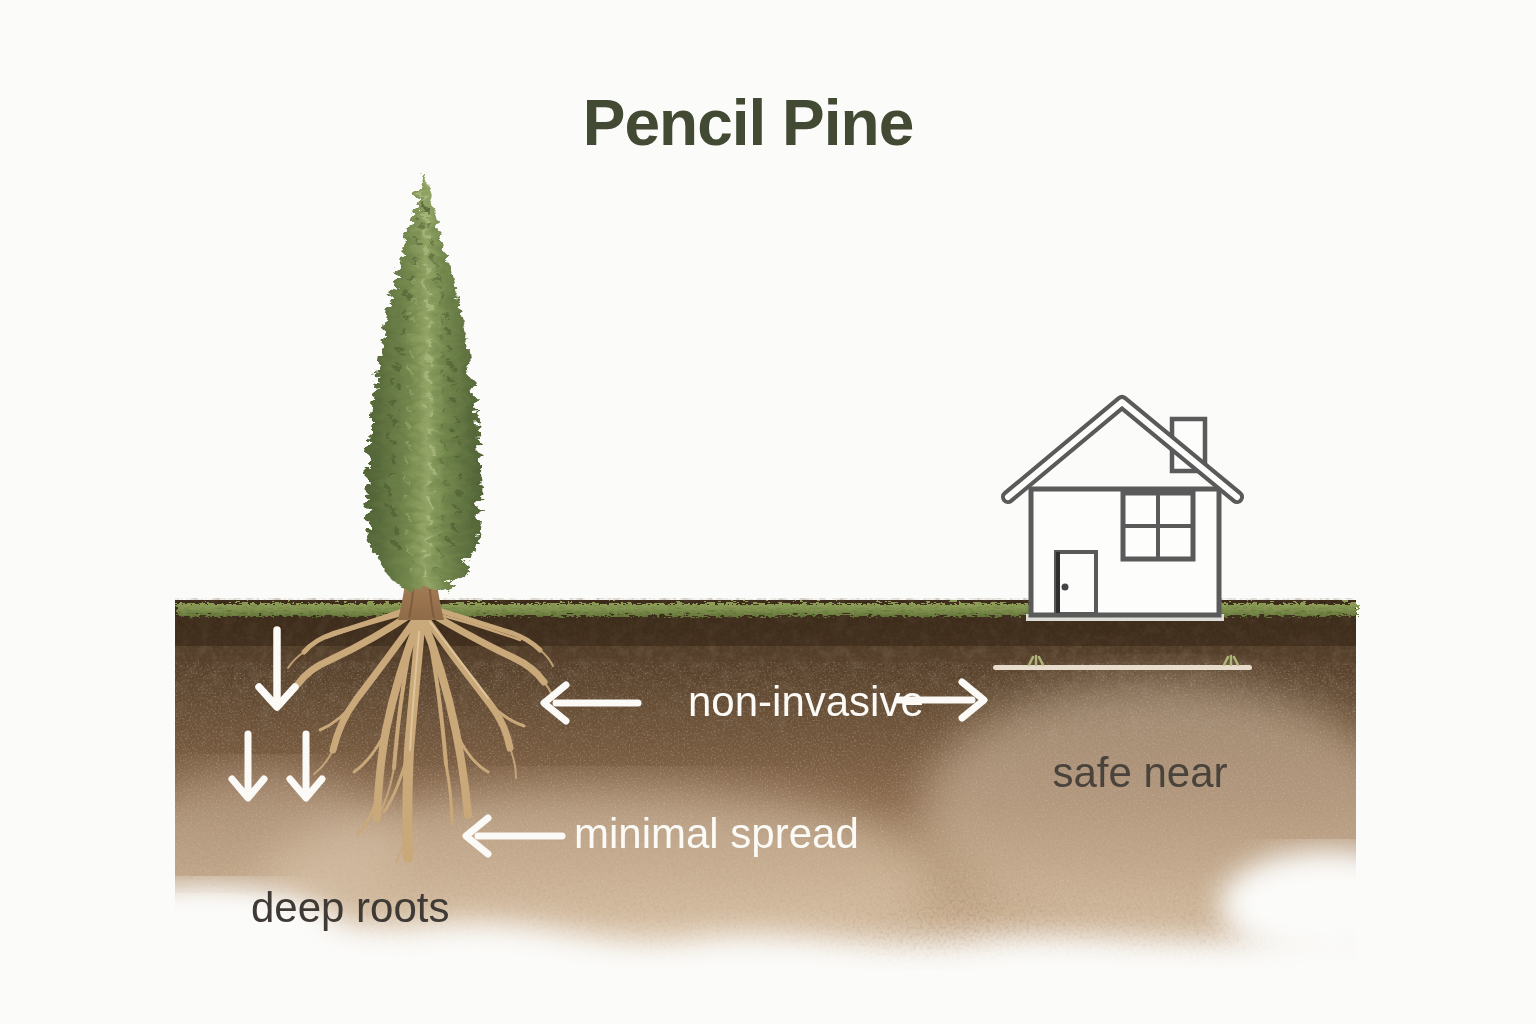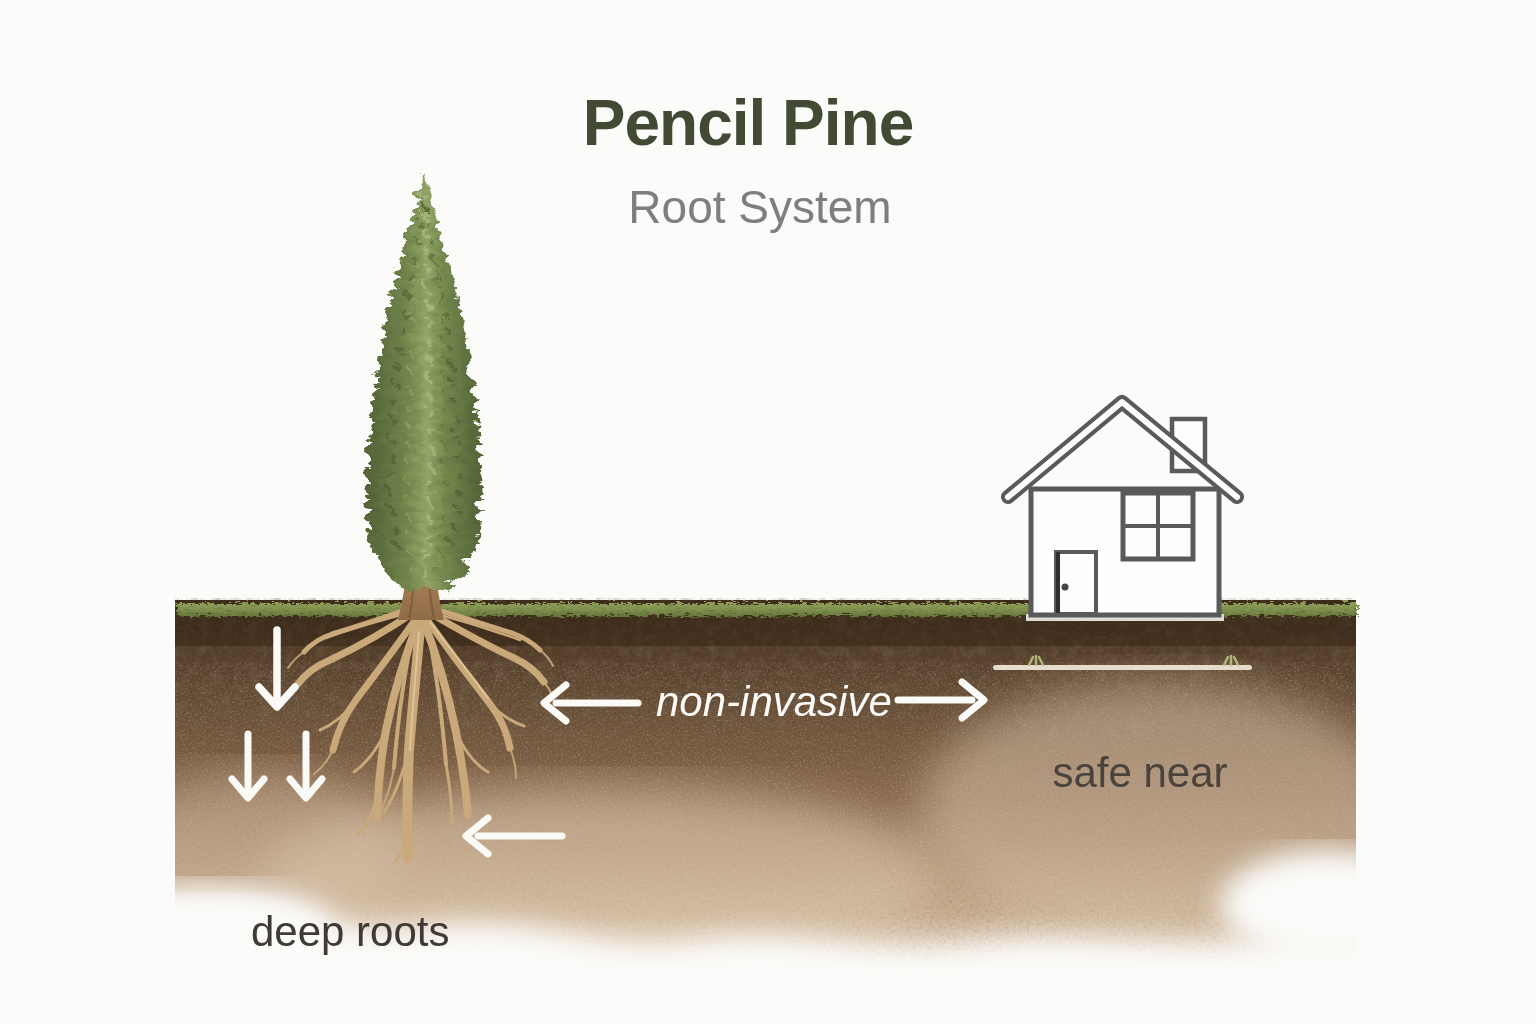--- a/index.html
+++ b/index.html
@@ -13,23 +13,23 @@
     position:absolute;left:748px;top:86px;transform:translateX(-50%);
     font-size:64px;font-weight:700;letter-spacing:-1px;color:#424a33;white-space:nowrap;
   }
   .subtitle{
     position:absolute;left:760px;top:180px;transform:translateX(-50%);
     font-size:46px;font-weight:400;color:#7e7e7e;white-space:nowrap;
   }
   .lbl{position:absolute;white-space:nowrap;font-weight:400;}
   .lbl-white{color:#fbfaf6;font-size:42px;}
   .lbl-dark{color:#3f3a35;font-size:42px;}
-  #lbl-noninvasive{left:656px;top:678px;font-style:italic;}
+  #lbl-noninvasive{left:688px;top:678px;}
   #lbl-minimal{left:574px;top:810px;}
-  #lbl-deeproots{left:251px;top:884px;margin-top:24px;}
+  #lbl-deeproots{left:251px;top:884px;}
   #lbl-safe{
     left:1140px;top:744px;transform:translateX(-50%);
     text-align:right;color:#49433c;font-size:42px;line-height:57px;
   }
 </style>
 </head>
 <body>
 
 <div id="stage">
 
@@ -214,20 +214,20 @@
         <path d="M962,682 L984,700 L962,718"></path>
       </g>
       <g stroke-width="7">
         <line x1="562" y1="836" x2="478" y2="836"></line>
         <path d="M488,818 L466,836 L488,854"></path>
       </g>
     </g>
   </svg>
 
   <div class="title">Pencil Pine</div>
-  <div class="subtitle">Root System</div>
 
   <div id="lbl-noninvasive" class="lbl lbl-white">non-invasive</div>
+  <div id="lbl-minimal" class="lbl lbl-white">minimal spread</div>
   <div id="lbl-deeproots" class="lbl lbl-dark">deep roots</div>
   <div id="lbl-safe" class="lbl">
     <div>safe near</div>
   </div>
 </div>
 
 </body></html>

